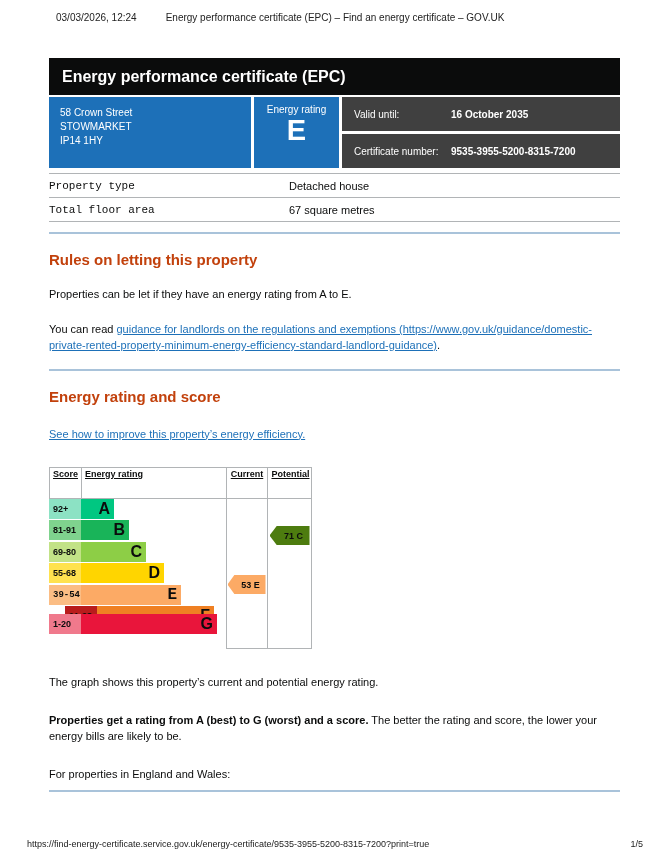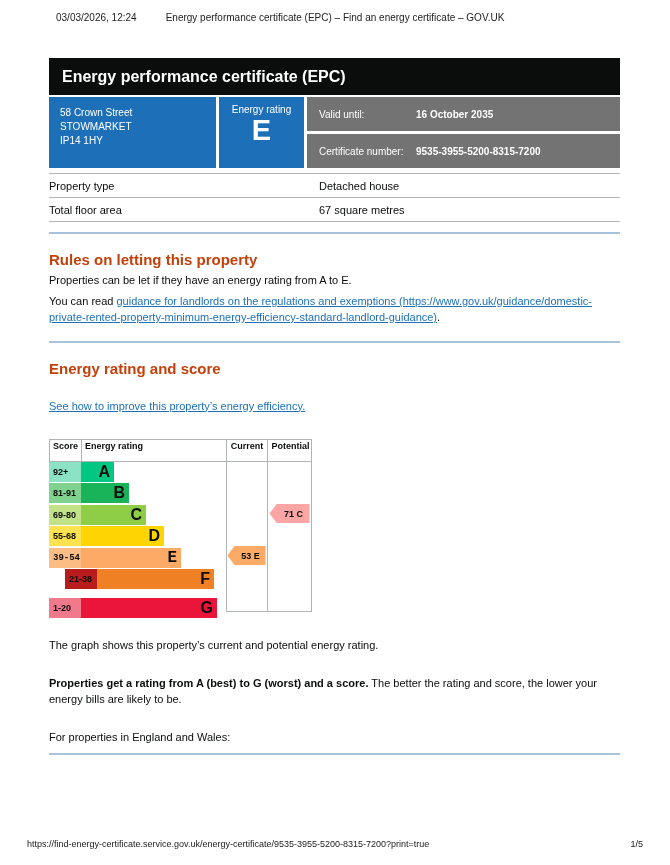--- a/index.html
+++ b/index.html
@@ -17,48 +17,48 @@
   .print-title { position: absolute; left: 0; right: 0; top: 0; text-align: center; }
   .print-footer { position: absolute; top: 839px; left: 27px; right: 27px; font-size: 9px; color: #222;
                   display: flex; justify-content: space-between; }
   
   .content { position: absolute; left: 49px; top: 58px; width: 571px; }
   .banner { height: 37px; background: #0b0c0c; color: #ffffff; font-size: 16px; font-weight: bold;
             line-height: 37px; padding-left: 13px; }
   
   .summary { margin-top: 2px; display: flex; gap: 3px; height: 71px; }
   .summary .cell { background: #1d70b8; color: #ffffff; }
-  .summary-address { width: 167px; font-size: 10px; line-height: 1.4; padding: 9px 11px; }
+  .summary-address { width: 202px; font-size: 10px; line-height: 1.4; padding: 9px 11px; }
   .summary-rating { width: 85px; text-align: center; padding-top: 7px; }
   .summary-rating .lbl { font-size: 10px; }
   .summary-rating .big { font-size: 29px; font-weight: bold; line-height: 1.1; }
   .summary-validity { flex: 1; display: flex; flex-direction: column; gap: 3px; }
-  .summary-validity .vrow { background: #737373; color: #fff; flex: 1; display: flex; align-items: center;
+  .summary-validity .vrow { background: #404040; color: #fff; flex: 1; display: flex; align-items: center;
                             font-size: 10px; padding-left: 12px; }
   .summary-validity .vlabel { width: 97px; }
   .summary-validity .vvalue { font-weight: bold; }
   
   .prop-table { margin-top: 5px; font-size: 11px; }
   .prop-row { display: flex; border-top: 1px solid #b1b4b6; padding: 6px 0 5px 0; }
   .prop-row:last-child { border-bottom: 1px solid #b1b4b6; }
-  .prop-label { width: 270px; }
+  .prop-label { width: 240px; font-family: Liberation Mono, monospace; }
   
   .section-break { border: none; border-top: 2px solid #a9c3da; margin-top: 10px; }
   h2 { font-size: 15px; font-weight: bold; margin-top: 17px; color: #c2410c; }
-  p { font-size: 11px; line-height: 1.5; margin-top: 4px; }
+  p { font-size: 11px; line-height: 1.5; margin-top: 18px; }
   a { color: #1d70b8; text-decoration: underline; cursor: pointer; }
   .two-col { display: flex; margin-top: 0; flex-direction: column; }
   .col-left { width: 272px; margin-right: 28px; }
   .col-right { flex: 1; padding-top: 10px; }
   .col-right p.first { margin-top: 15px; }
   .gap-lg { margin-top: 21px; }
   
   .epc-chart { margin-top: 25px; width: 263px; position: relative; font-size: 9px; }
-  .epc-header { display: grid; grid-template-columns: 32px 145px 41px 45px; height: 23px;
-                border: 1px solid #b1b4b6; font-weight: bold; }
+  .epc-header { display: grid; grid-template-columns: 32px 145px 41px 45px; height: 32px;
+                border: 1px solid #b1b4b6; font-weight: bold; text-decoration: underline; }
   .epc-header .hc { line-height: 13px; padding-left: 3px; border-right: 1px solid #b1b4b6; overflow: hidden; }
   .epc-header .hc:last-child { border-right: none; }
   .epc-header .hc.center { text-align: center; padding-left: 0; }
   .epc-body { position: relative; height: 150px; }
   .epc-row { position: absolute; left: 0; height: 20px; display: flex; }
   .epc-score { width: 32px; font-weight: bold; line-height: 20px; padding-left: 4px; }
   .epc-bar { font-weight: bold; font-size: 16px; color: #0b0c0c; text-align: right;
              line-height: 20px; padding-right: 4px; }
   .epc-vline { position: absolute; top: 0; width: 1px; height: 150px; background: #b1b4b6; }
   .epc-bottomline { position: absolute; height: 1px; background: #b1b4b6; top: 149px; }
@@ -152,30 +152,30 @@
               <div class="epc-bar" style="width: 83px; background: rgb(255, 213, 0);">D</div>
             </div>
             <div class="epc-row" style="top: 85.6px; font-family: Liberation Mono, monospace;">
               <div class="epc-score" style="background: rgb(251, 189, 132);">39-54</div>
               <div class="epc-bar" style="width: 100px; background: rgb(252, 170, 101);">E</div>
             </div>
             <div class="epc-row" style="top: 107px;">
               <div class="epc-score" style="background: #b91c1c; margin-left: 16px;">21-38</div>
               <div class="epc-bar" style="width: 117px; background: rgb(239, 128, 35);">F</div>
             </div>
-            <div class="epc-row" style="top: 136px;">
+            <div class="epc-row" style="top: 115px;">
               <div class="epc-score" style="background: rgb(240, 121, 140);">1-20</div>
               <div class="epc-bar" style="width: 136px; background: rgb(233, 21, 59);">G</div>
             </div>
             <div class="epc-vline" style="left: 177px;"></div>
             <div class="epc-vline" style="left: 218px;"></div>
             <div class="epc-vline" style="left: 262px;"></div>
             <div class="epc-bottomline" style="left: 177px; width: 86px;"></div>
-            <div class="epc-tag" style="background: rgb(252, 170, 101); width: 38px; left: 178.5px; top: 84px;">53 E</div>
-            <div class="epc-tag" style="background: #fca5a5; width: 40px; left: 220.5px; top: 42px;">71 C</div>
+            <div class="epc-tag" style="background: rgb(252, 170, 101); width: 38px; left: 178.5px; top: 76px;">53 E</div>
+            <div class="epc-tag" style="background: #4d7c0f; width: 40px; left: 220.5px; top: 27px;">71 C</div>
           </div>
       </div>
     </div>
 
     <div class="col-right">
       <p class="first">The graph shows this property’s current and potential energy rating.</p>
       <p class="gap-lg"><b>Properties get a rating from A (best) to G (worst) and a score.</b><span> The better the rating and score, the lower your energy bills are likely to be.</span></p>
       <p class="gap-lg">For properties in England and Wales:</p>
     </div>
   </div>

